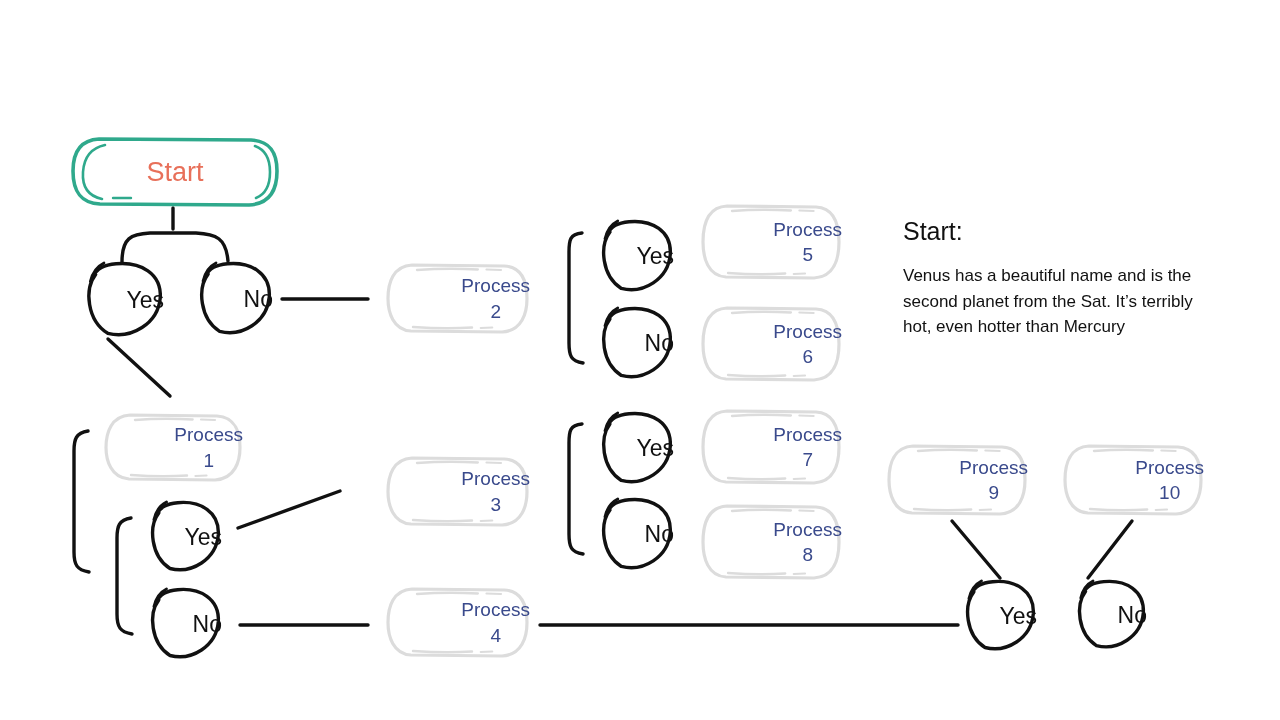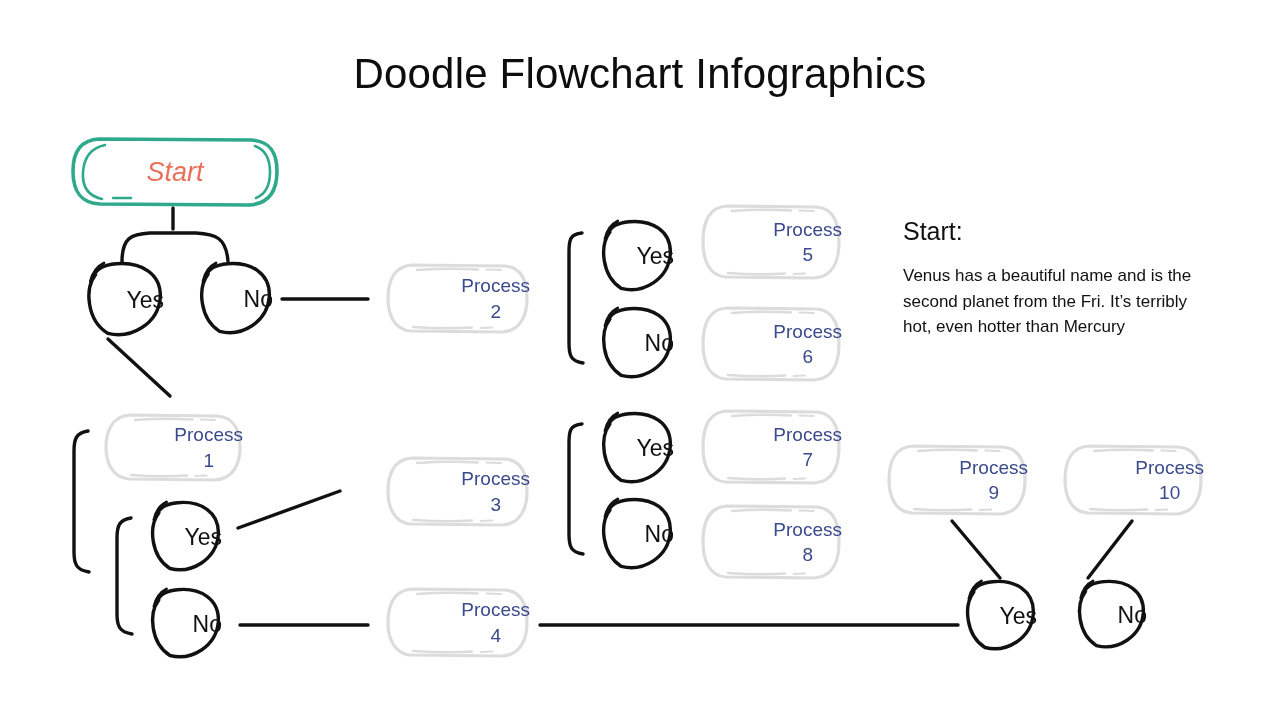--- a/index.html
+++ b/index.html
@@ -32,21 +32,20 @@
     color: #0d0d0d;
     letter-spacing: 0.2px;
     white-space: nowrap;
   }
   
   .start-node {
     position: absolute;
     display: flex;
     align-items: center;
     justify-content: center;
-    font-style: italic;
   }
   .start-node .start-svg {
     position: absolute;
     left: 0; top: 0;
   }
   .start-node .start-label {
     position: relative;
     font-size: 27px;
     color: #e8705a;
   }
@@ -97,21 +96,20 @@
     line-height: 1.5;
     color: #111111;
     width: 300px;
   }
 </style>
 </head>
 <body>
 
 <div id="stage">
 
-  <div class="title">Doodle Flowchart Infographics</div>
 
   <svg id="wires" viewBox="0 0 1280 720" xmlns="http://www.w3.org/2000/svg">
     <g fill="none" stroke="#111111" stroke-width="3.4" stroke-linecap="round" stroke-linejoin="round">
 
       <path d="M173 208 L173 229"></path>
 
       <path d="M122 262 C 122 238, 131 234, 150 233 L196 233 C 216 234, 226 238, 228 261"></path>
 
       <path d="M108 339 L170 396"></path>
 
@@ -143,21 +141,21 @@
         <path stroke-width="3.6" d="M30 4 L182 5 C 200 6, 208 16, 208 36 C 208 57, 199 69, 180 70 L31 69 C 12 68, 4 57, 4 36 C 4 16, 12 5, 30 4 Z"></path>
         <path stroke-width="2.6" d="M36 10 C 22 13, 15 22, 14 37 C 13 52, 19 61, 33 64"></path>
         <path stroke-width="2.6" d="M186 11 C 197 15, 201 24, 201 37 C 201 50, 197 59, 187 63"></path>
         <path stroke-width="2.4" d="M44 63 L62 63"></path>
       </g>
     </svg>
     <span class="start-label">Start</span>
   </div>
 
   <div class="note-head" id="note-head" style="left: 903px; top: 217px;">Start:</div>
-  <div class="note-body" id="note-body" style="left: 903px; top: 263px;">Venus has a beautiful name and is the second planet from the Fri. It’s terribly hot, even hotter than Mercury</div>
+  <div class="note-body" id="note-body" style="left: 903px; top: 263px;">Venus has a beautiful name and is the second planet from the Sat. It’s terribly hot, even hotter than Mercury</div>
 
 <div class="proc" style="left: 103px; top: 412px; width: 140px; height: 71px;">
       <svg class="proc-svg" width="140" height="71" viewBox="0 0 140 71">
         <g fill="none" stroke="#dcdcdc" stroke-linecap="round" stroke-linejoin="round">
           <path stroke-width="3.2" d="M27 3 L114 4 C 133 5, 137 22, 137 35.5
      C 137 49, 132 67, 112 68
      L26 67 C 8 66, 3 48, 3 35.5
      C 3 21, 8 4, 27 3 Z"></path>
           <path stroke-width="2.4" d="M32 8 C 50.4 6.5, 72.8 6.5, 89.60000000000001 7.5"></path>
           <path stroke-width="2.2" d="M98 7.5 L112 8"></path>

